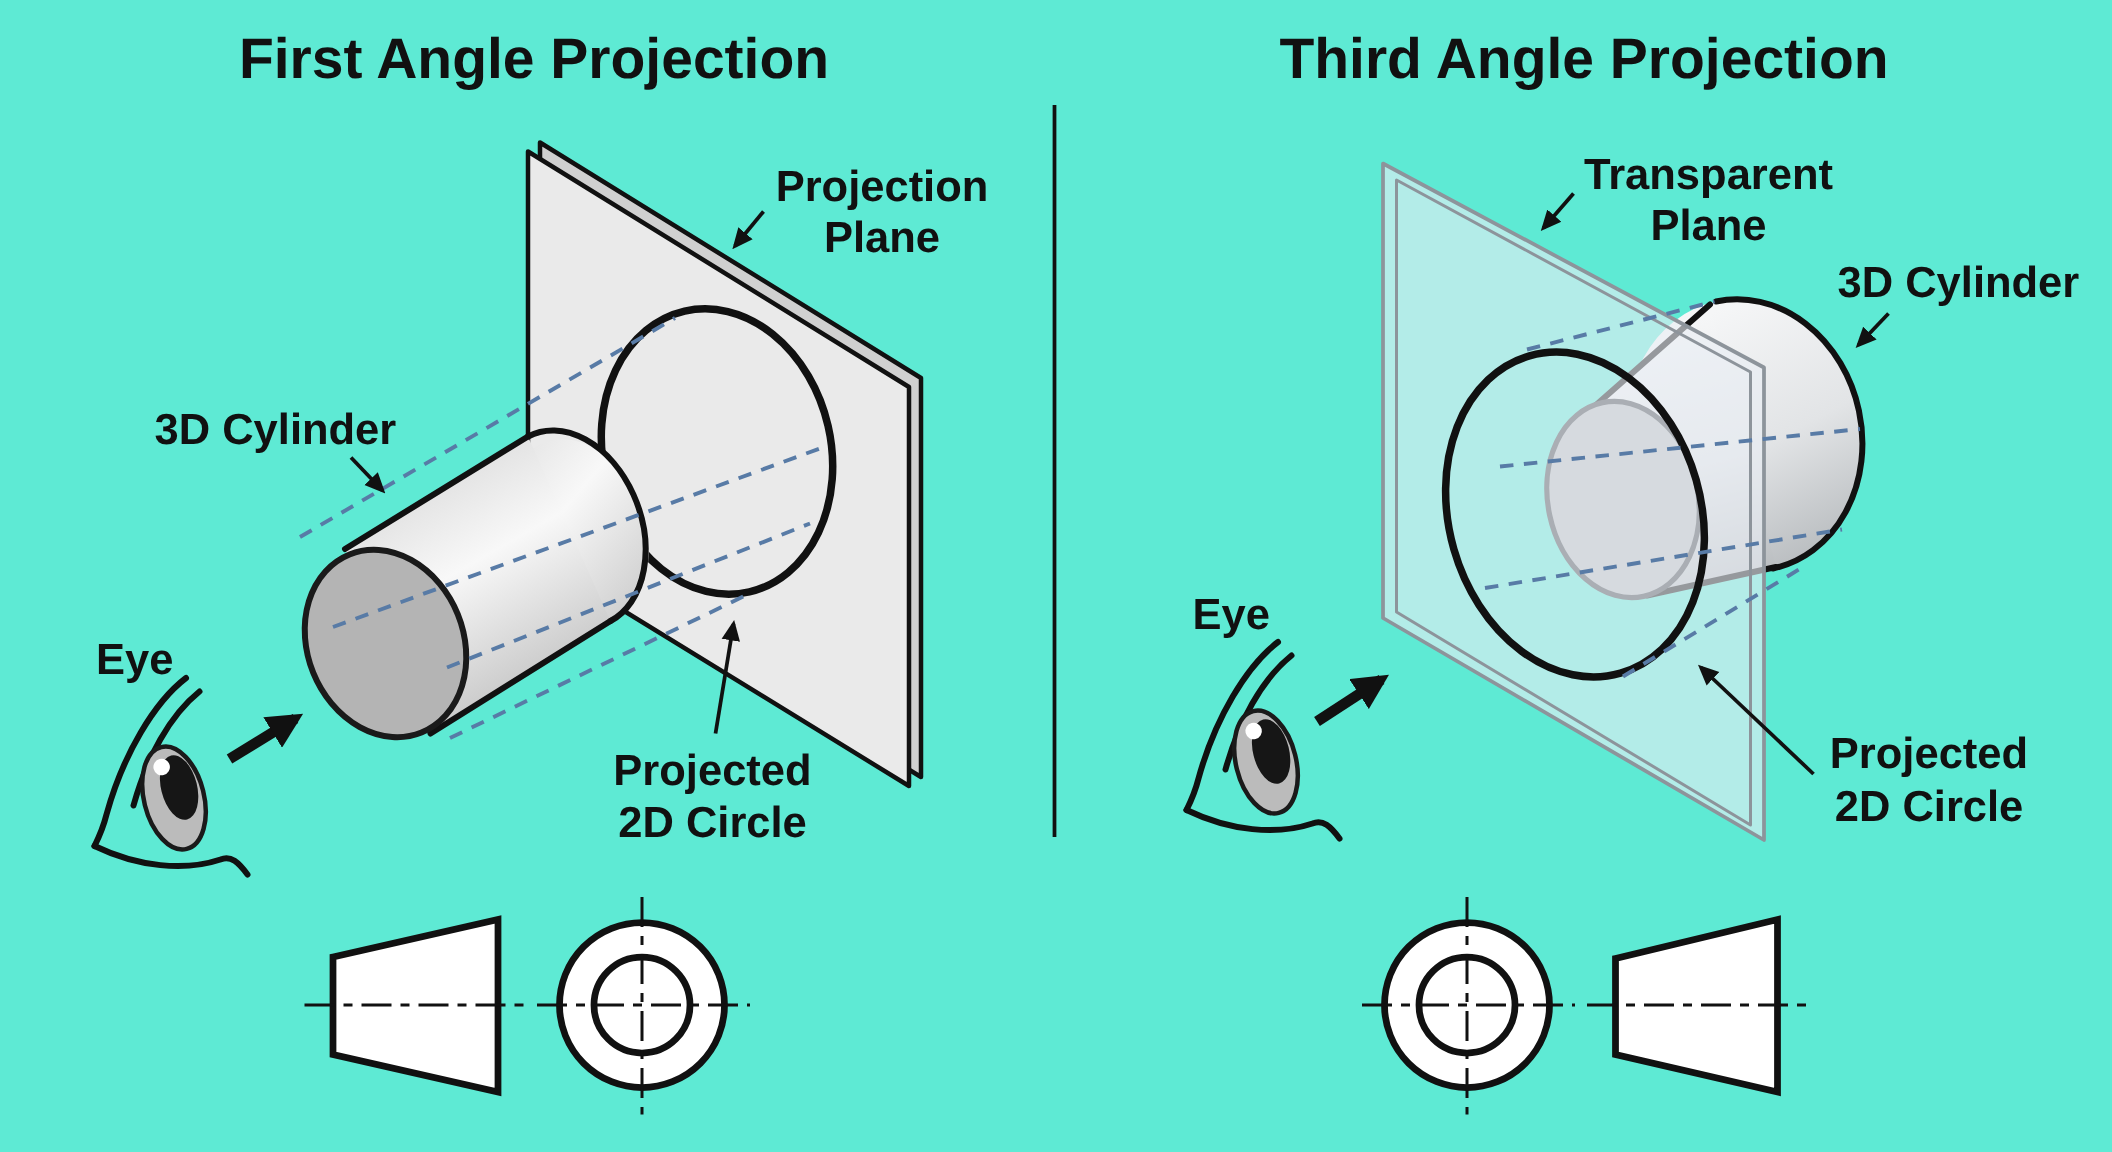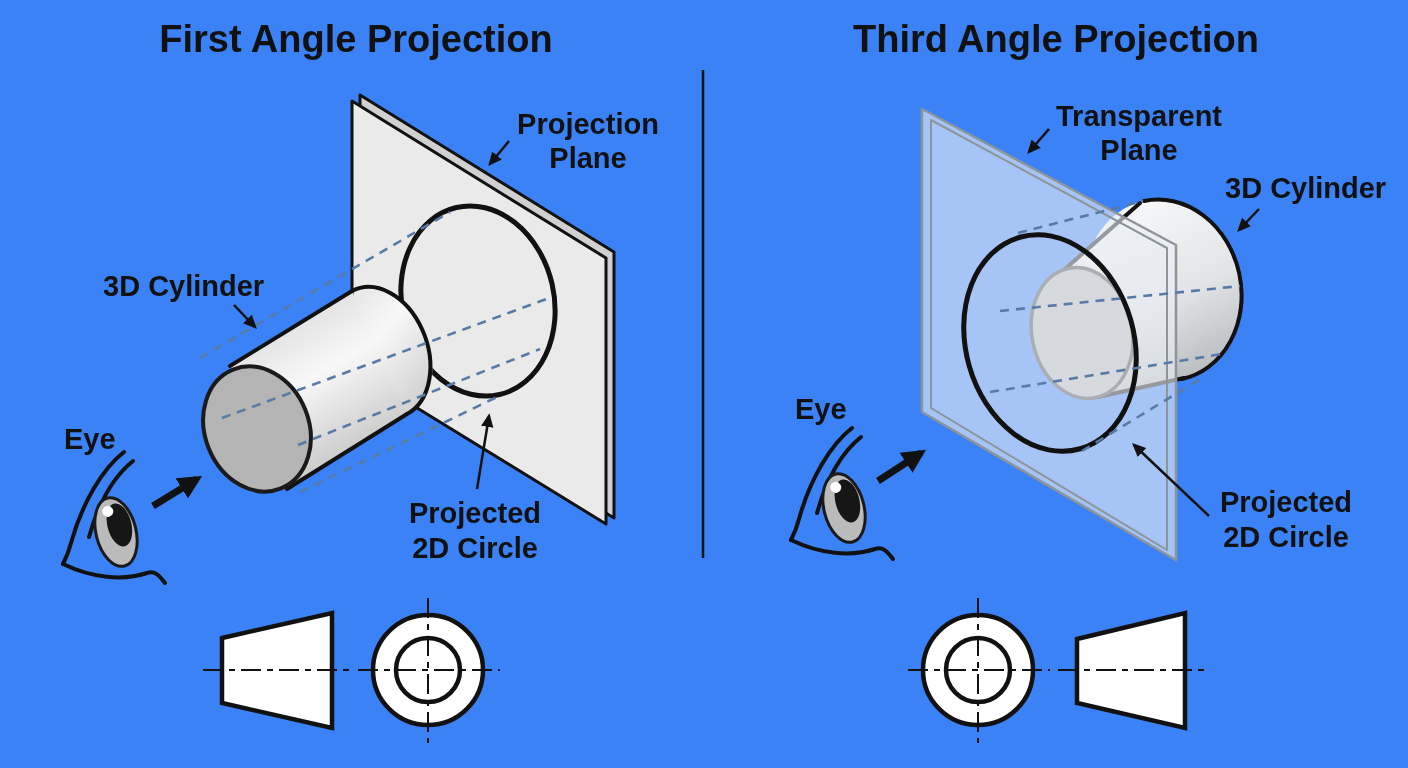--- a/index.html
+++ b/index.html
@@ -7,21 +7,21 @@
     --dashed-ray:#587ba6;
     --plane-fill:#eaeaea;
     --plane-edge-fill:#d0d0d0;
     --glass-fill:#e9eef3;
     --glass-edge:#8d949b;
     --cylinder-face-left:#b4b4b4;
     --cylinder-face-right:#b7babd;
     --iris-fill:#bbbbbb;
   }
   html,body{margin:0;padding:0;background:#ffffff;}
-  .canvas{position:relative;width:1408px;height:768px;background:#3b82f6;overflow:hidden;}
+  .canvas{position:relative;width:1408px;height:768px;background:#5eead4;overflow:hidden;}
   svg{display:block;}
   text{fill:var(--ink);font-family:"Liberation Sans",sans-serif;font-weight:700;}
   .title{font-size:38px;}
   .lbl{font-size:29px;}
   .thick{stroke:var(--ink);stroke-width:5;fill:none;}
   .ln{stroke:var(--ink);stroke-width:4;fill:none;stroke-linecap:round;stroke-linejoin:round;}
   .ray{stroke:var(--dashed-ray);stroke-width:2.6;stroke-dasharray:9 7;fill:none;}
   .ptr{stroke:var(--ink);stroke-width:2.5;fill:none;}
   .eyearrow{stroke:var(--ink);stroke-width:7;fill:none;}
   .cl{stroke:var(--ink);stroke-width:2;stroke-dasharray:20 6 6 6;fill:none;}

